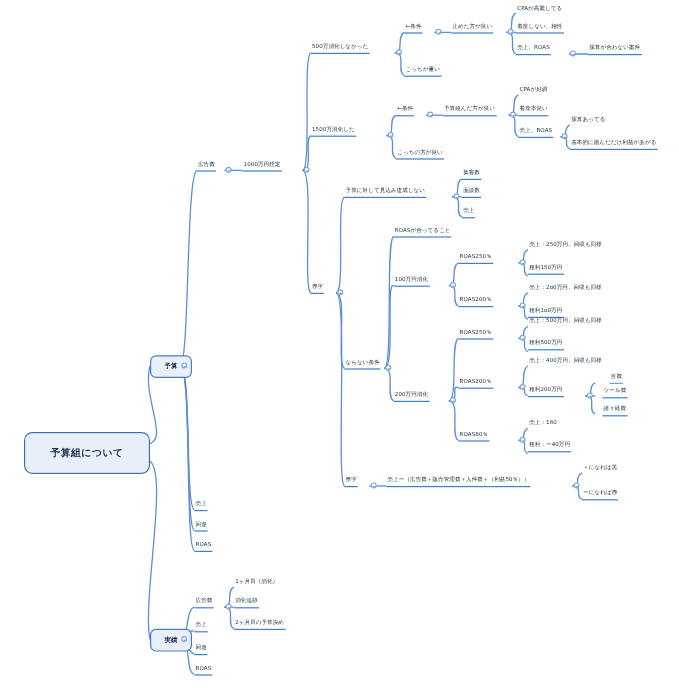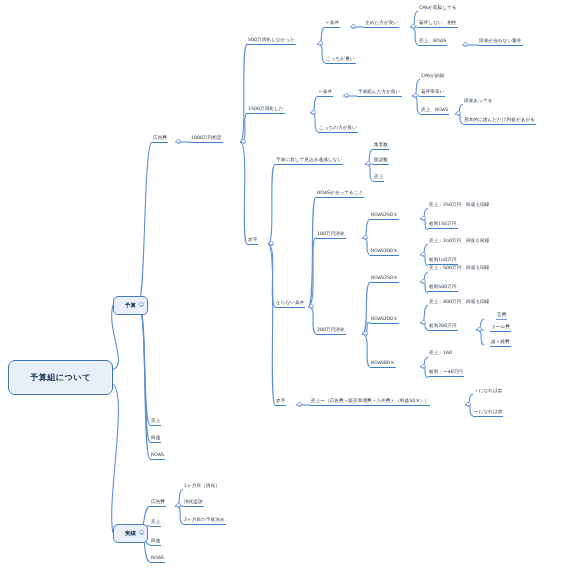--- a/index.html
+++ b/index.html
@@ -2,21 +2,21 @@
 <html><head>
 <meta charset="utf-8">
 <title>Mindmap</title>
 <style>
   html,body{margin:0;padding:0;background:#ffffff;}
   body{
     width:566px;height:576px;position:relative;overflow:hidden;
     font-family:"DejaVu Sans","Liberation Sans",sans-serif;
     color:#1d2b3a;
   }
-  #canvas{position:absolute;left:0;top:0;width:466px;height:576px;}
+  #canvas{position:absolute;left:12px;top:0;width:466px;height:576px;}
   svg.links{position:absolute;left:0;top:0;width:566px;height:576px;pointer-events:none;}
 
   
   .node{
     position:absolute;
     white-space:nowrap;
     line-height:1;
   }
   .node .lbl{
     display:block;

